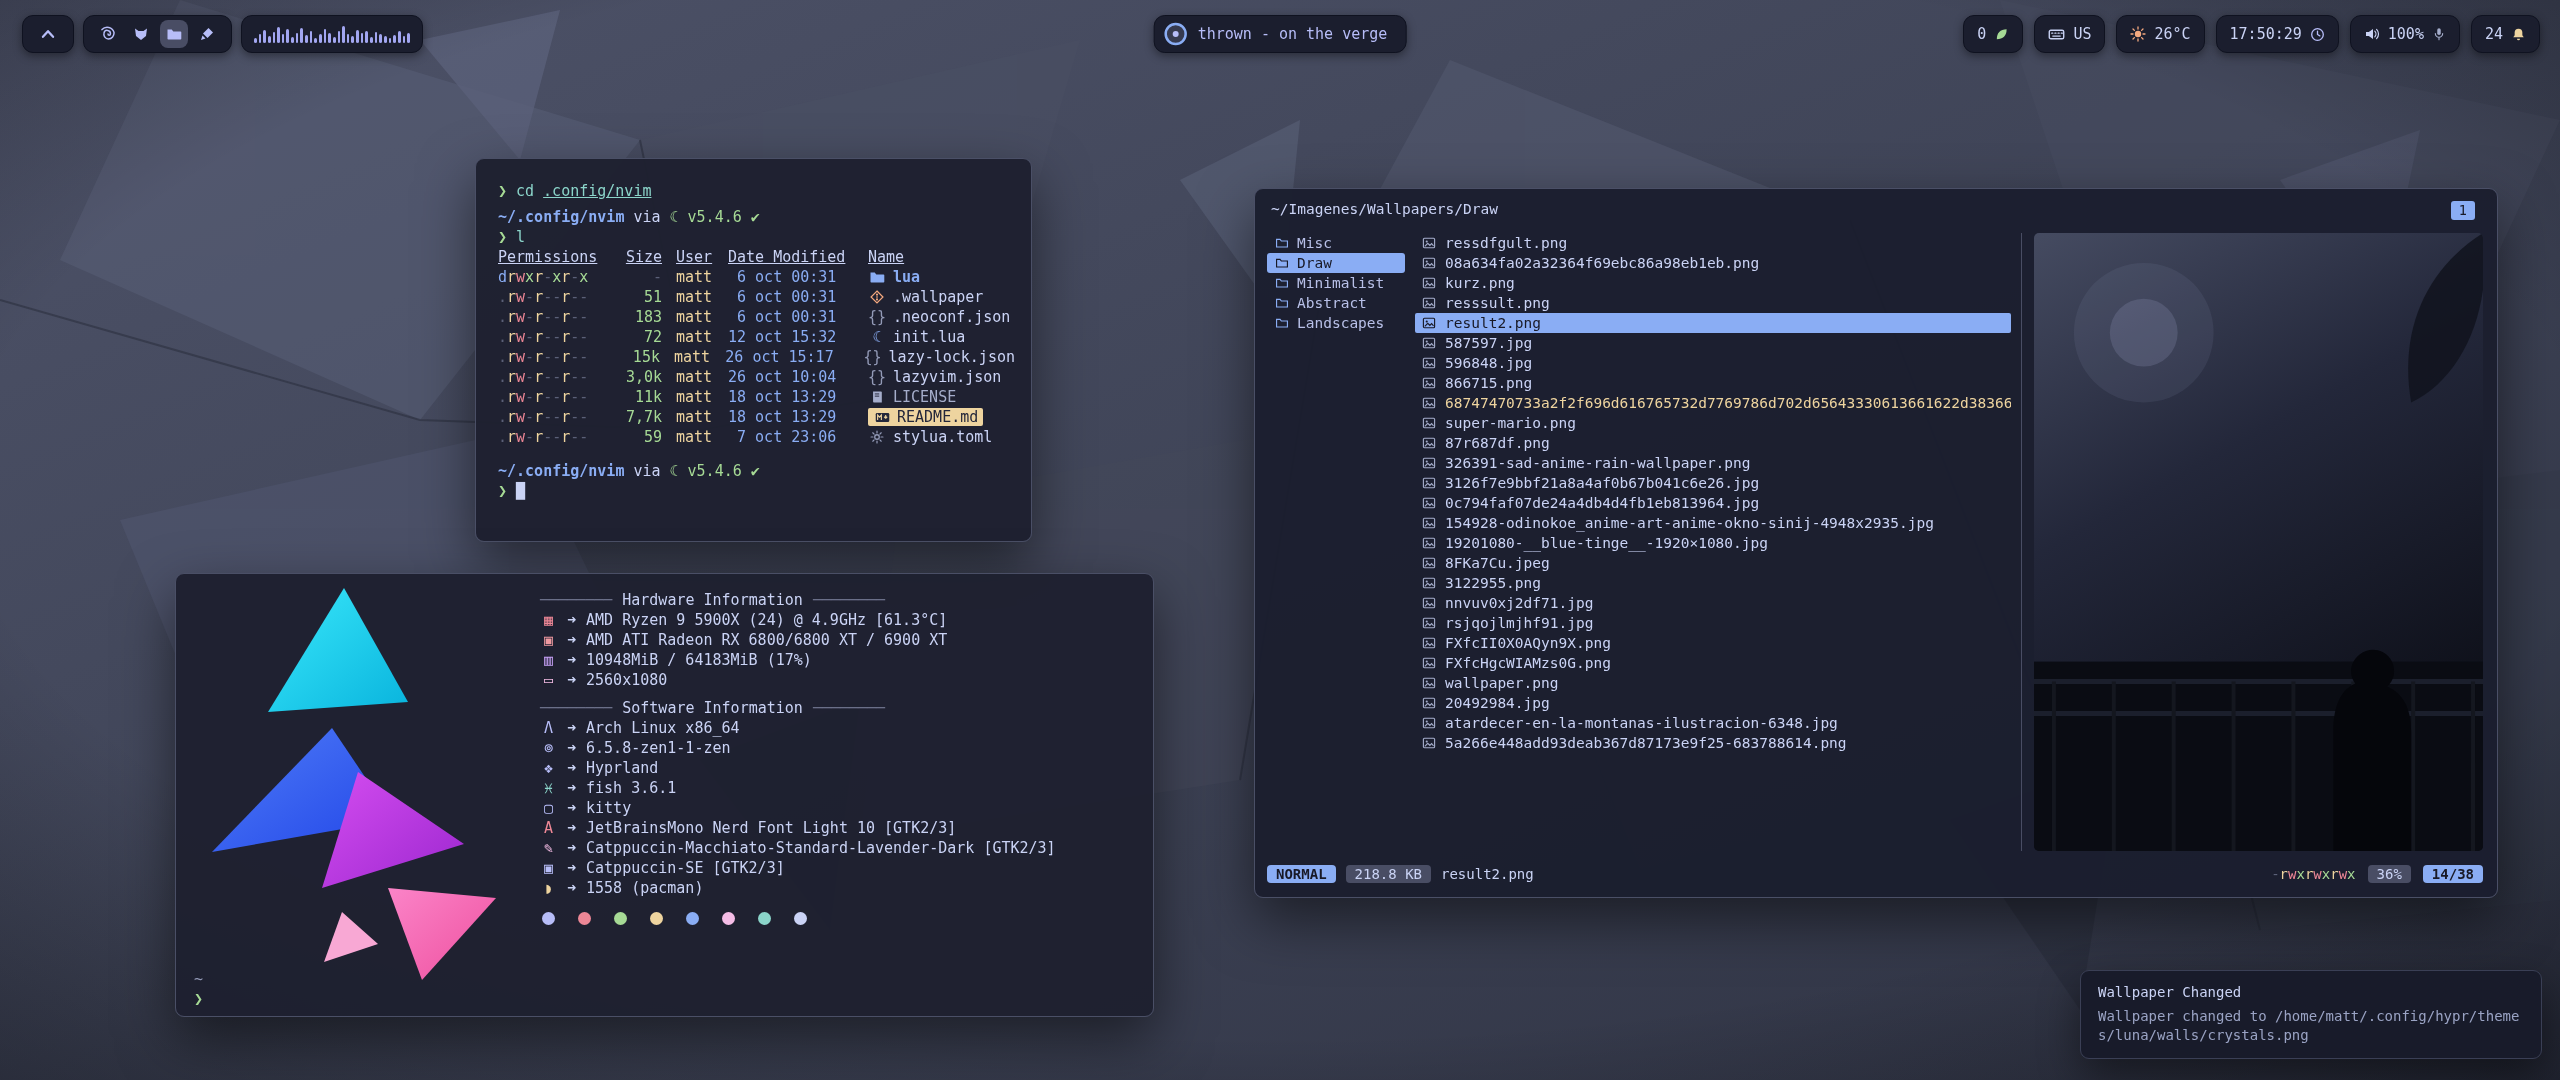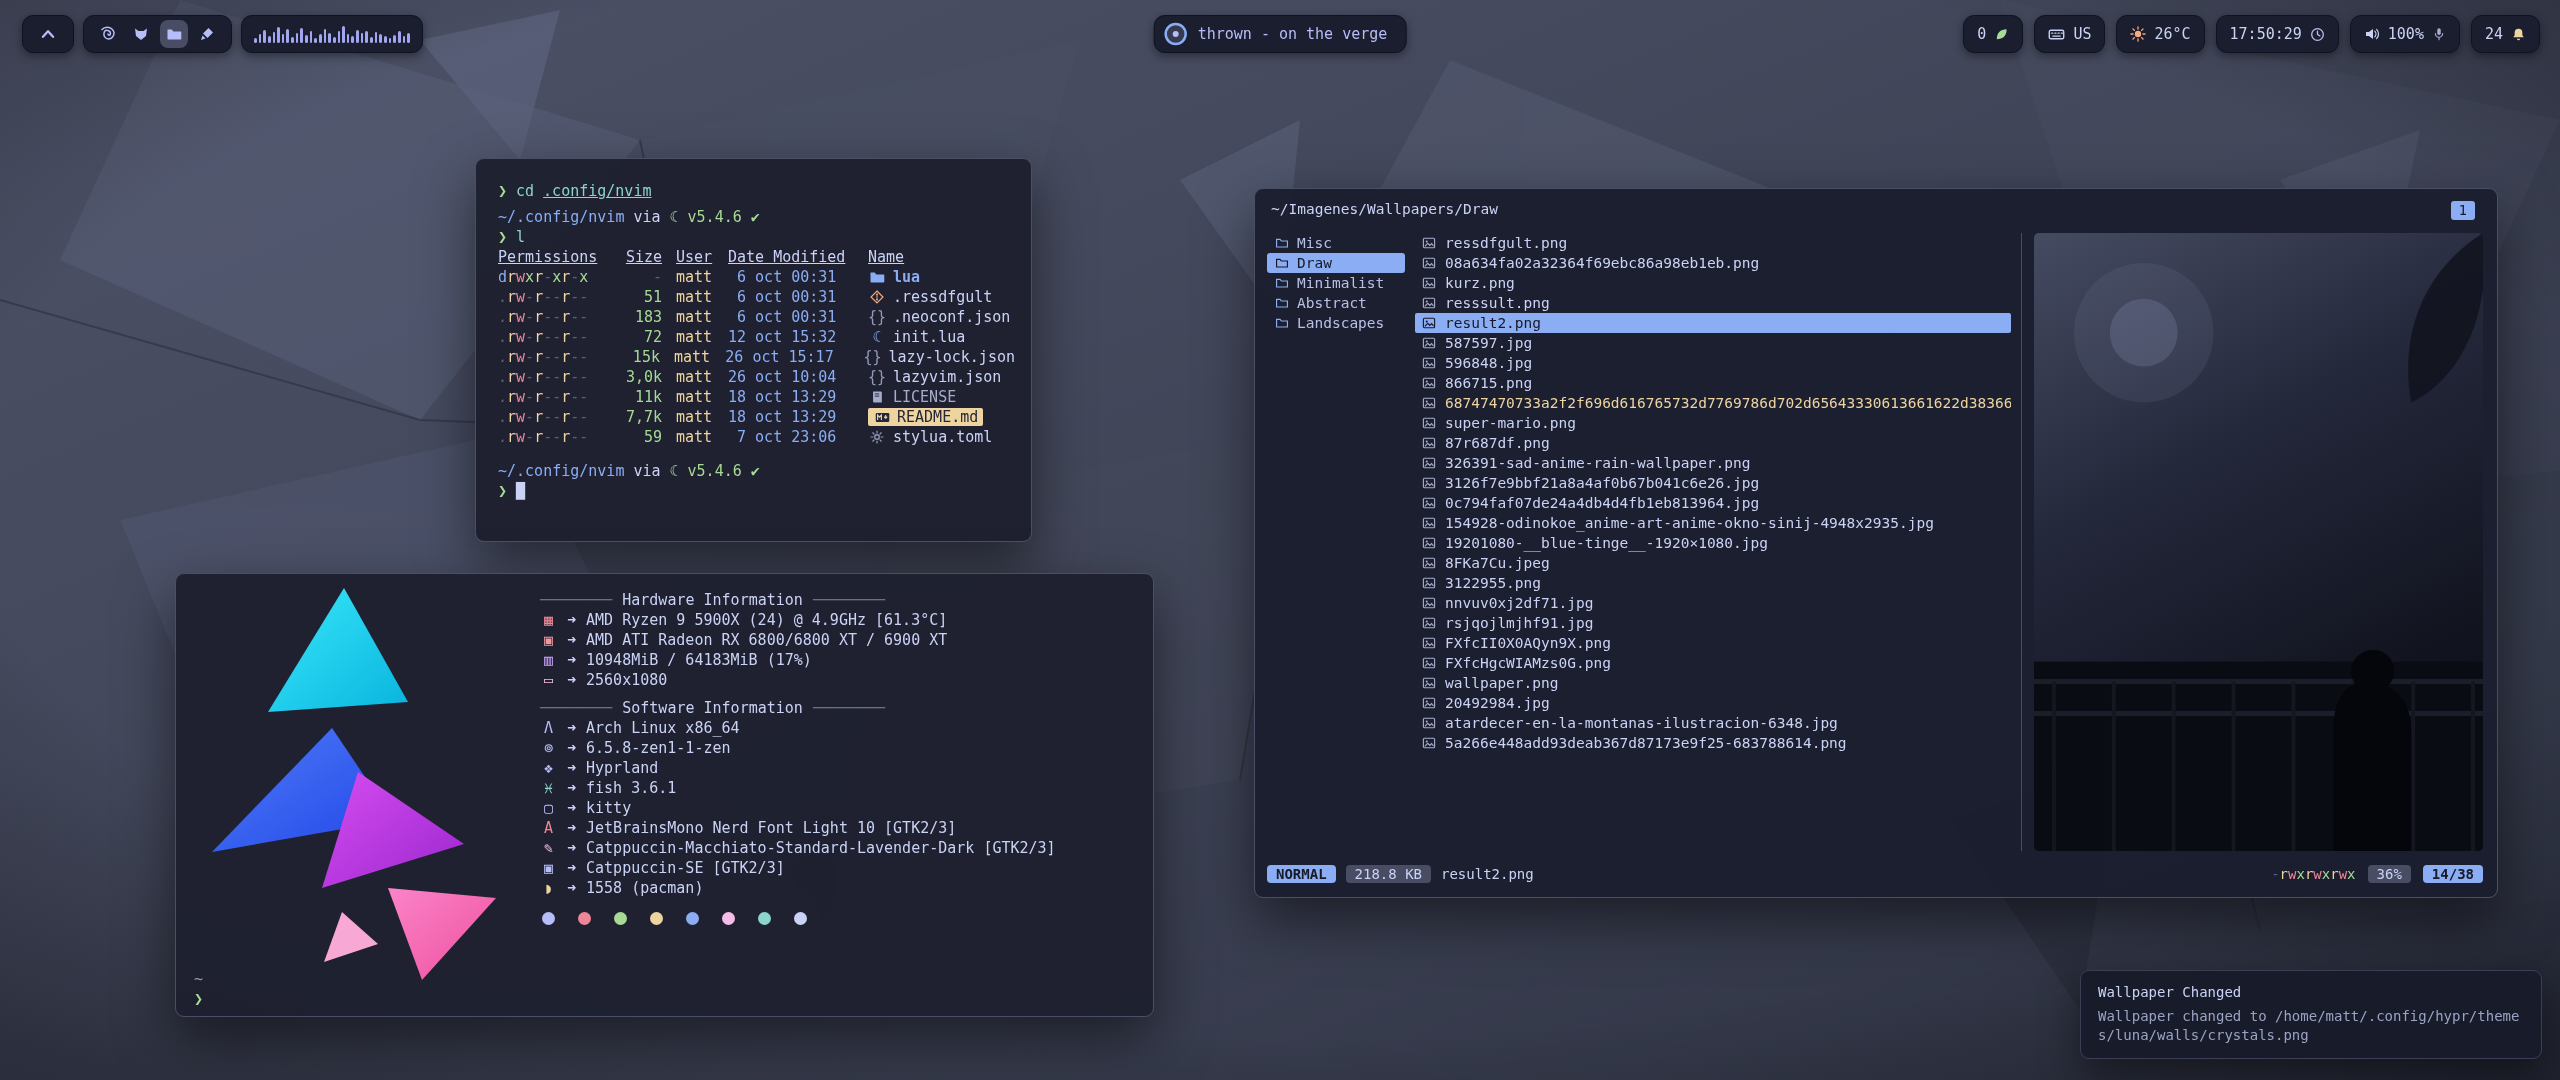--- a/index.html
+++ b/index.html
@@ -28,21 +28,21 @@
   .window{position:absolute;background:rgba(30,32,47,.97);border:1px solid #4a4f66;border-radius:9px;box-shadow:0 22px 55px rgba(0,0,0,.5)}
 
   
   .terminal{left:475px;top:158px;width:557px;height:384px;padding:22px 16px 0 22px;font-size:15px}
   .tline{display:flex;align-items:center;height:20px;white-space:pre}
   .tline>span{margin-right:9px}
   .tline>span:last-child{margin-right:0}
   .p-char{color:#a6da95}
   .cmd{color:#8bd5ca}
   .arg{color:#8bd5ca;text-decoration:underline}
-  .cwd{color:#8aadf4;font-weight:normal}
+  .cwd{color:#8aadf4;font-weight:bold}
   .lang{display:flex;gap:9px;color:#a6da95}
   .cursor{color:#cad3f5}
   .mt6{margin-top:6px}.mt14{margin-top:14px}
   .lst-row{display:flex;height:20px;align-items:center;white-space:pre}
   .c-perm{width:118px}
   .c-size{width:46px;text-align:right}
   .c-user{width:52px;margin-left:14px;color:#eed49f}
   .c-date{width:140px;color:#8aadf4}
   .c-name{flex:1;display:flex;align-items:center;gap:7px}
   .head,.head .c-user,.head .c-date{color:#cad3f5}
@@ -296,21 +296,21 @@
     <div>
         <div class="lst-row head"><span class="c-perm"><u>Permissions</u></span><span class="c-size"><u>Size</u></span><span class="c-user"><u>User</u></span><span class="c-date"><u>Date Modified</u></span><span class="c-name"><u>Name</u></span></div>
         <div class="lst-row"><span class="c-perm"><span style="color:#8aadf4">d</span><span style="color:#eed49f">r</span><span style="color:#ed8796">w</span><span style="color:#a6da95">x</span><span style="color:#eed49f">r</span><span style="color:#5b6078">-</span><span style="color:#a6da95">x</span><span style="color:#eed49f">r</span><span style="color:#5b6078">-</span><span style="color:#a6da95">x</span></span><span class="c-size" style="color:#5b6078">-</span><span class="c-user">matt</span><span class="c-date"> 6 oct 00:31</span><span class="c-name"><span class="ficon" style="color:#8aadf4"><svg viewBox="0 0 16 16" width="16" height="16">
                 <path d="M1.5 3.5h4.2l1.6 2h7.2a.8.8 0 0 1 .8.8v6.4a.8.8 0 0 1-.8.8H2.3a.8.8 0 0 1-.8-.8Z" fill="currentColor"></path>
               </svg></span><span style="color:#8aadf4;font-weight:bold">lua</span></span></div>
         <div class="lst-row"><span class="c-perm"><span style="color:#5b6078">.</span><span style="color:#eed49f">r</span><span style="color:#ed8796">w</span><span style="color:#5b6078">-</span><span style="color:#eed49f">r</span><span style="color:#5b6078">-</span><span style="color:#5b6078">-</span><span style="color:#eed49f">r</span><span style="color:#5b6078">-</span><span style="color:#5b6078">-</span></span><span class="c-size" style="color:#a6da95">51</span><span class="c-user">matt</span><span class="c-date"> 6 oct 00:31</span><span class="c-name"><span class="ficon" style="color:#f5a97f"><svg viewBox="0 0 16 16" width="14" height="14">
                 <path d="M8 1.2 14.8 8 8 14.8 1.2 8Z" fill="none" stroke="currentColor" stroke-width="1.4"></path>
                 <circle cx="8" cy="5.2" r="1.2" fill="currentColor"></circle>
                 <circle cx="8" cy="10.8" r="1.2" fill="currentColor"></circle>
                 <path d="M8 6.4v3.2" stroke="currentColor" stroke-width="1.2"></path>
-              </svg></span><span style="color:#cad3f5">.ressdfgult</span></span></div>
+              </svg></span><span style="color:#cad3f5">.wallpaper</span></span></div>
         <div class="lst-row"><span class="c-perm"><span style="color:#5b6078">.</span><span style="color:#eed49f">r</span><span style="color:#ed8796">w</span><span style="color:#5b6078">-</span><span style="color:#eed49f">r</span><span style="color:#5b6078">-</span><span style="color:#5b6078">-</span><span style="color:#eed49f">r</span><span style="color:#5b6078">-</span><span style="color:#5b6078">-</span></span><span class="c-size" style="color:#a6da95">183</span><span class="c-user">matt</span><span class="c-date"> 6 oct 00:31</span><span class="c-name"><span class="ficon" style="color:#939ab7"><span>{}</span></span><span style="color:#cad3f5">.neoconf.json</span></span></div>
         <div class="lst-row"><span class="c-perm"><span style="color:#5b6078">.</span><span style="color:#eed49f">r</span><span style="color:#ed8796">w</span><span style="color:#5b6078">-</span><span style="color:#eed49f">r</span><span style="color:#5b6078">-</span><span style="color:#5b6078">-</span><span style="color:#eed49f">r</span><span style="color:#5b6078">-</span><span style="color:#5b6078">-</span></span><span class="c-size" style="color:#a6da95">72</span><span class="c-user">matt</span><span class="c-date">12 oct 15:32</span><span class="c-name"><span class="ficon" style="color:#8aadf4"><span>☾</span></span><span style="color:#cad3f5">init.lua</span></span></div>
         <div class="lst-row"><span class="c-perm"><span style="color:#5b6078">.</span><span style="color:#eed49f">r</span><span style="color:#ed8796">w</span><span style="color:#5b6078">-</span><span style="color:#eed49f">r</span><span style="color:#5b6078">-</span><span style="color:#5b6078">-</span><span style="color:#eed49f">r</span><span style="color:#5b6078">-</span><span style="color:#5b6078">-</span></span><span class="c-size" style="color:#a6da95">15k</span><span class="c-user">matt</span><span class="c-date">26 oct 15:17</span><span class="c-name"><span class="ficon" style="color:#939ab7"><span>{}</span></span><span style="color:#cad3f5">lazy-lock.json</span></span></div>
         <div class="lst-row"><span class="c-perm"><span style="color:#5b6078">.</span><span style="color:#eed49f">r</span><span style="color:#ed8796">w</span><span style="color:#5b6078">-</span><span style="color:#eed49f">r</span><span style="color:#5b6078">-</span><span style="color:#5b6078">-</span><span style="color:#eed49f">r</span><span style="color:#5b6078">-</span><span style="color:#5b6078">-</span></span><span class="c-size" style="color:#a6da95">3,0k</span><span class="c-user">matt</span><span class="c-date">26 oct 10:04</span><span class="c-name"><span class="ficon" style="color:#939ab7"><span>{}</span></span><span style="color:#cad3f5">lazyvim.json</span></span></div>
         <div class="lst-row"><span class="c-perm"><span style="color:#5b6078">.</span><span style="color:#eed49f">r</span><span style="color:#ed8796">w</span><span style="color:#5b6078">-</span><span style="color:#eed49f">r</span><span style="color:#5b6078">-</span><span style="color:#5b6078">-</span><span style="color:#eed49f">r</span><span style="color:#5b6078">-</span><span style="color:#5b6078">-</span></span><span class="c-size" style="color:#a6da95">11k</span><span class="c-user">matt</span><span class="c-date">18 oct 13:29</span><span class="c-name"><span class="ficon" style="color:#a5adcb"><svg viewBox="0 0 16 16" width="14" height="14">
                 <path d="M3.5 1.8h9a1 1 0 0 1 1 1v11.4H4.5a1 1 0 0 1-1-1Z" fill="currentColor"></path>
                 <path d="M5.5 4.5h5M5.5 7h5" stroke="#24273a" stroke-width="1.1"></path>
               </svg></span><span style="color:#a5adcb">LICENSE</span></span></div>
         <div class="lst-row"><span class="c-perm"><span style="color:#5b6078">.</span><span style="color:#eed49f">r</span><span style="color:#ed8796">w</span><span style="color:#5b6078">-</span><span style="color:#eed49f">r</span><span style="color:#5b6078">-</span><span style="color:#5b6078">-</span><span style="color:#eed49f">r</span><span style="color:#5b6078">-</span><span style="color:#5b6078">-</span></span><span class="c-size" style="color:#a6da95">7,7k</span><span class="c-user">matt</span><span class="c-date">18 oct 13:29</span><span class="c-name"><span class="hl"><span class="ficon"><svg viewBox="0 0 16 16" width="15" height="15">
                   <rect x="0.8" y="3.2" width="14.4" height="9.6" rx="1.4" fill="currentColor"></rect>

